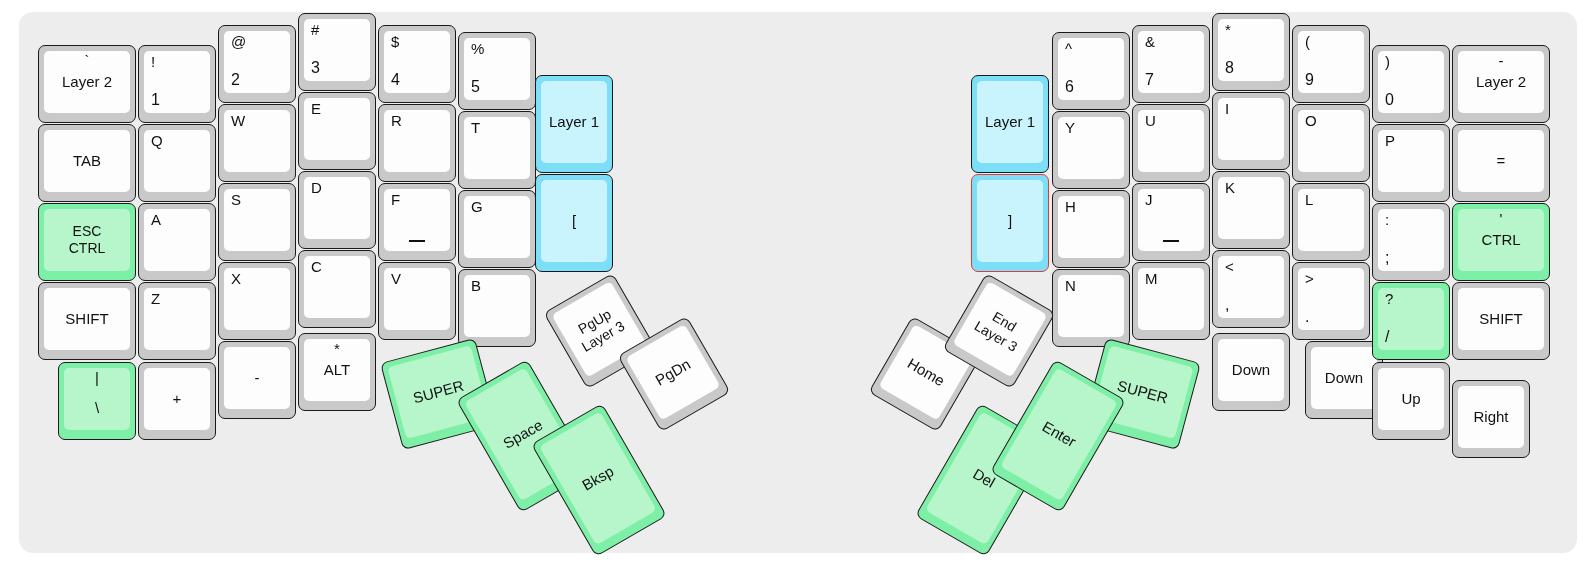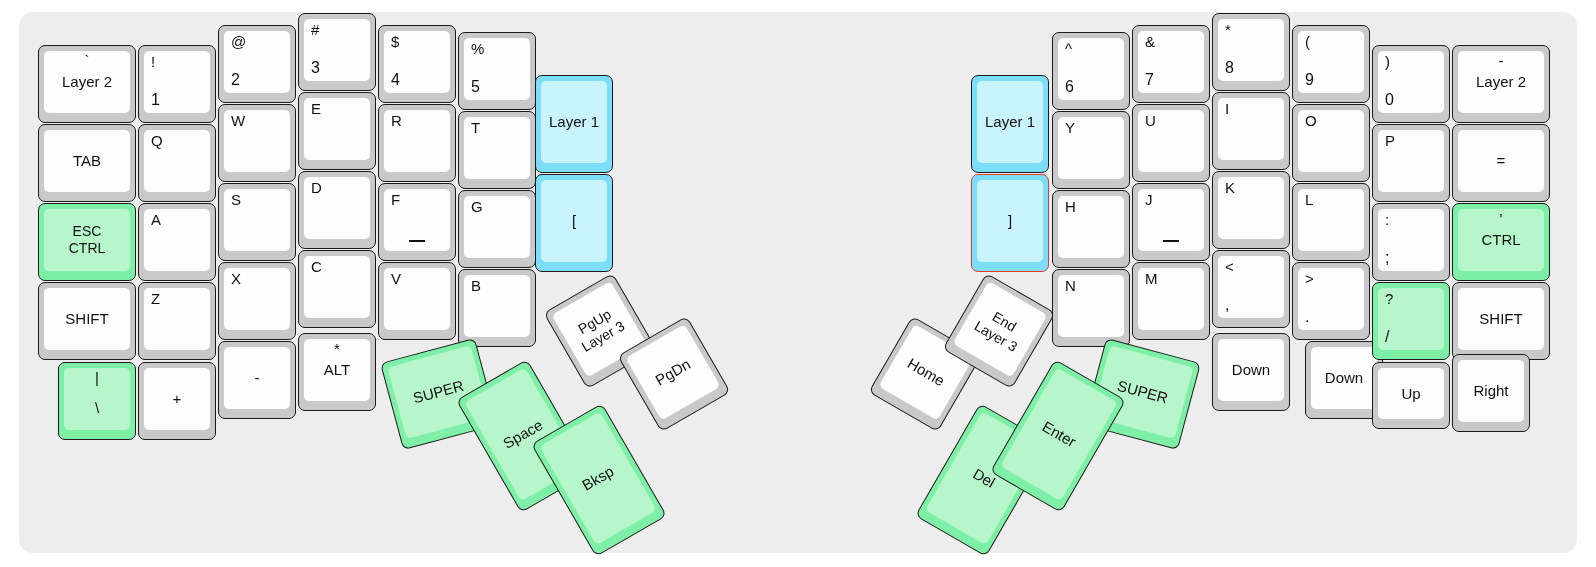--- a/index.html
+++ b/index.html
@@ -411,21 +411,21 @@
           <div class="top">:</div>
           <div class="main">;</div>
         </div>
       </div>
       <div class="key green" style="left: 1372px; top: 282px; width: 78px; height: 78px;">
         <div class="cap">
           <div class="top">?</div>
           <div class="main">/</div>
         </div>
       </div>
-      <div class="key" style="left: 1372px; top: 362px; width: 78px; height: 67px;">
+      <div class="key" style="left: 1372px; top: 362px; width: 78px; height: 78px;">
         <div class="cap">
           <div class="mid">Up</div>
         </div>
       </div>
       <div class="key" style="left: 1452px; top: 45px; width: 98px; height: 78px;">
         <div class="cap">
           <div class="tick">-</div>
           <div class="mid">Layer 2</div>
         </div>
       </div>
@@ -438,21 +438,21 @@
         <div class="cap">
           <div class="tick">'</div>
           <div class="mid">CTRL</div>
         </div>
       </div>
       <div class="key" style="left: 1452px; top: 282px; width: 98px; height: 78px;">
         <div class="cap">
           <div class="mid">SHIFT</div>
         </div>
       </div>
-      <div class="key" style="left: 1452px; top: 354px; width: 78px; height: 78px;">
+      <div class="key" style="left: 1452px; top: 380px; width: 78px; height: 78px;">
         <div class="cap">
           <div class="mid">Right</div>
         </div>
       </div>
       <div class="key green" style="left: 1093px; top: 349px; width: 98px; height: 90px; transform: rotate(15deg);">
         <div class="cap">
           <div class="mid">SUPER</div>
         </div>
       </div>
       <div class="key" style="left: 885px; top: 330px; width: 80px; height: 88px; transform: rotate(30deg);">

